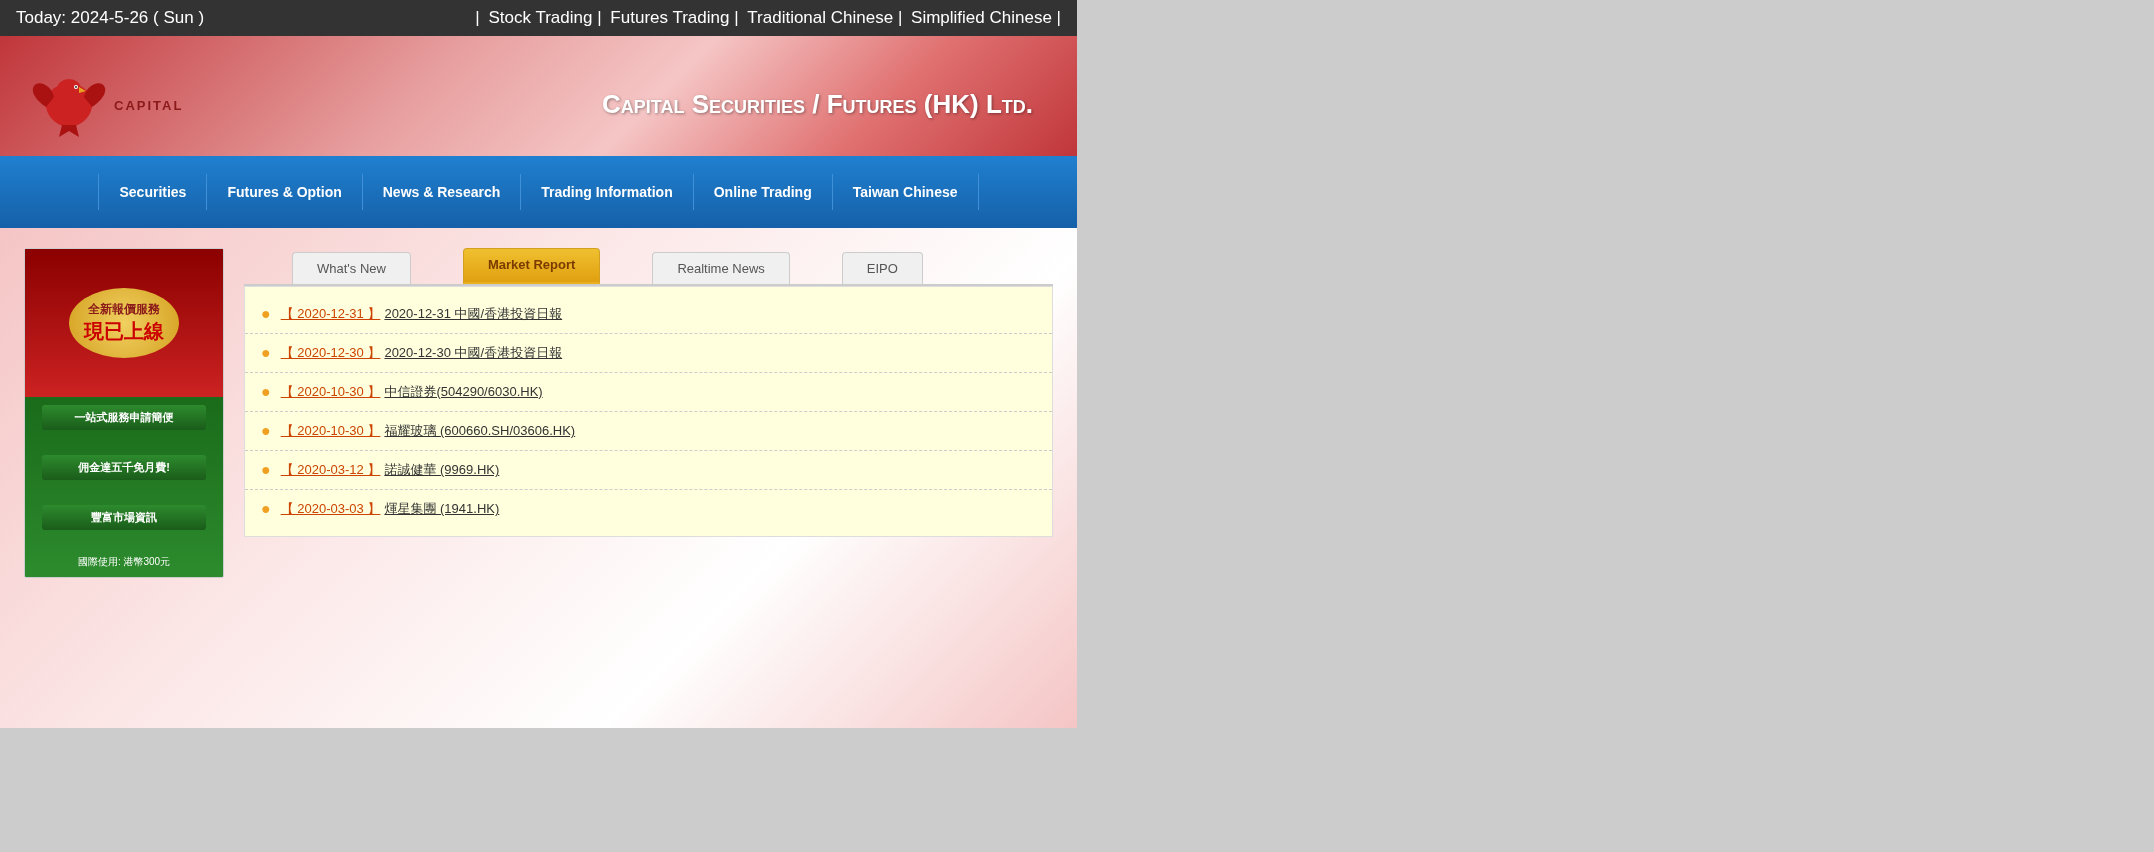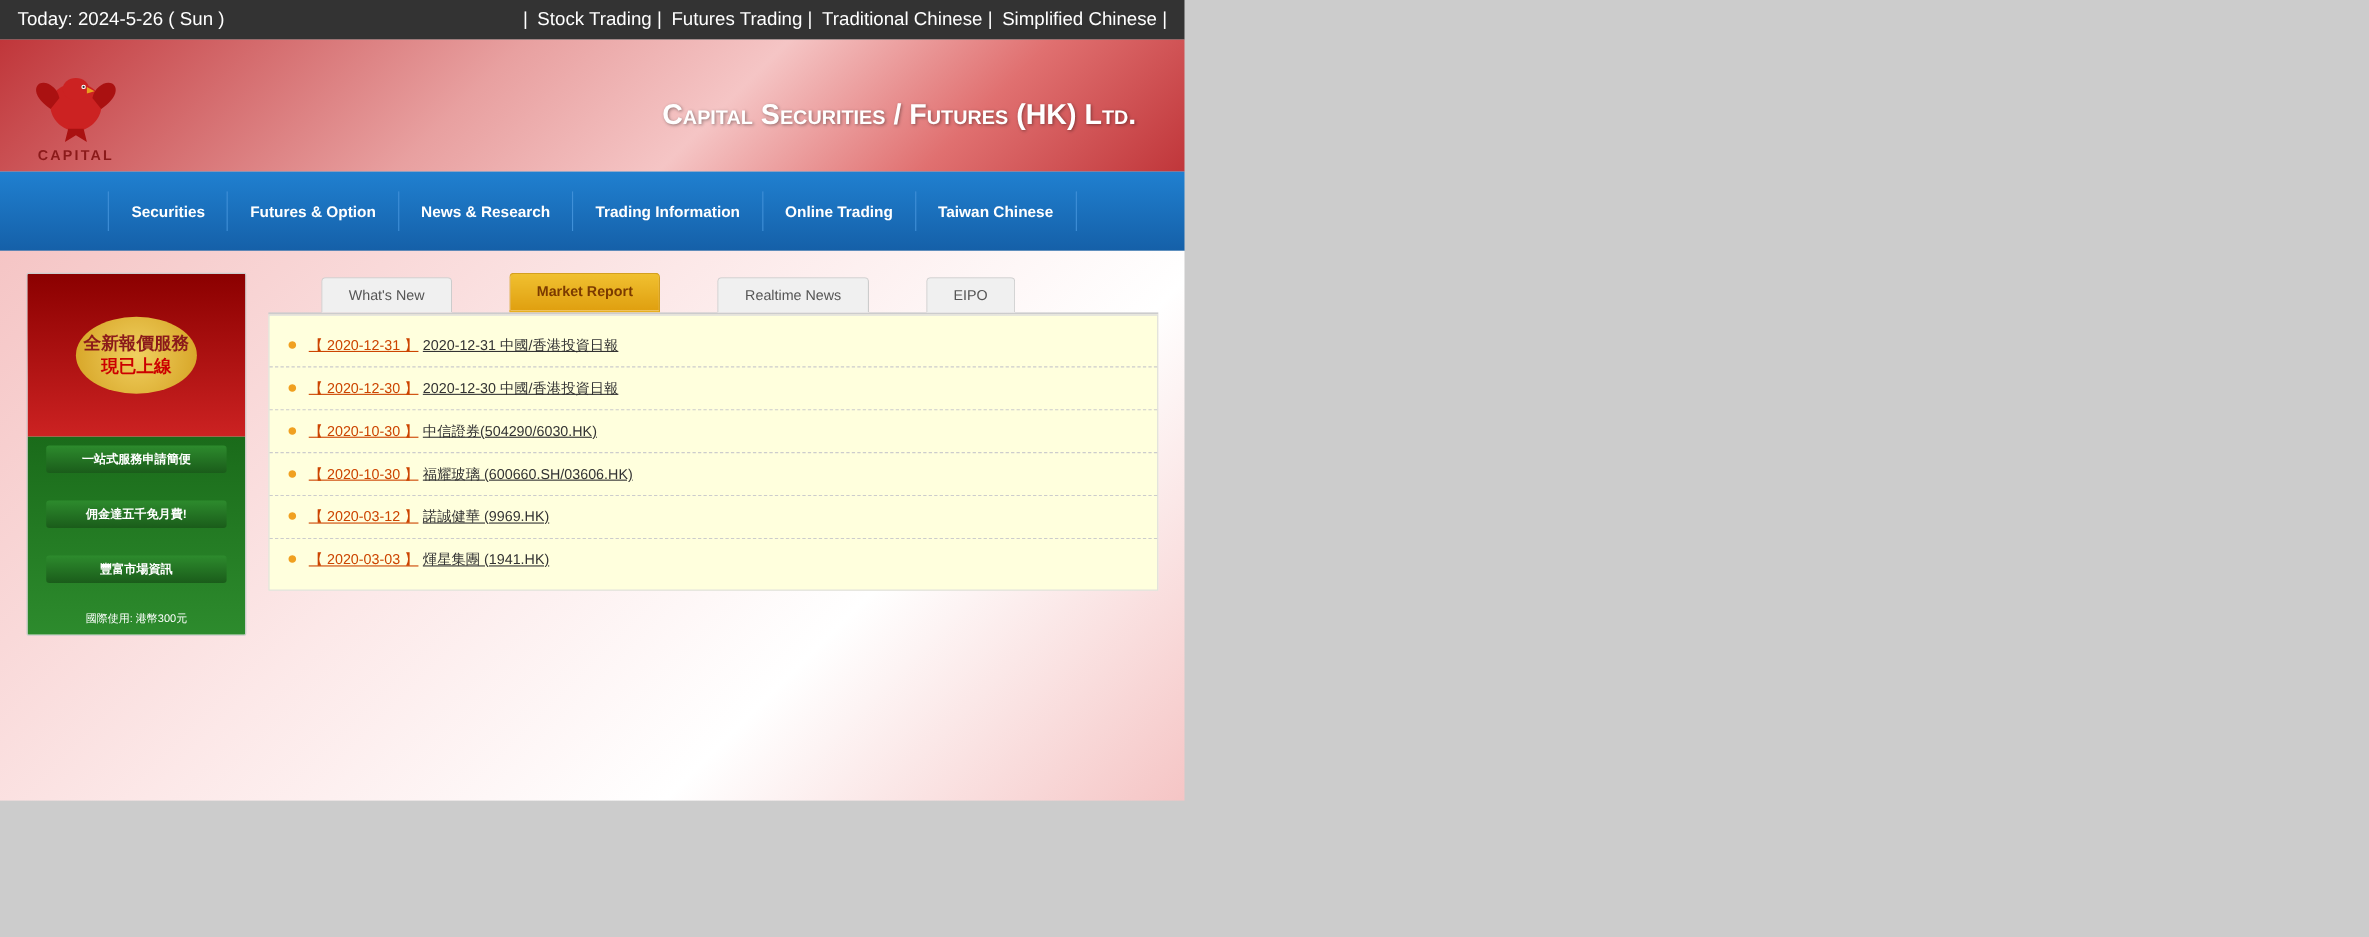--- a/index.html
+++ b/index.html
@@ -25,21 +25,20 @@
     .header {
       background: linear-gradient(135deg, #c0363a 0%, #e8a0a0 40%, #f5c5c5 60%, #e07070 80%, #c0363a 100%);
       padding: 16px 24px 0 24px;
       display: flex;
       align-items: center;
       justify-content: space-between;
       min-height: 120px;
     }
     .logo-area {
       display: flex;
-      flex-direction: column;
       align-items: center;
     }
     .logo-icon {
       width: 90px;
       height: 70px;
     }
     .logo-text {
       color: #8b1a1a;
       font-size: 13px;
       font-weight: bold;
@@ -114,26 +113,26 @@
       width: 110px;
       height: 70px;
       display: flex;
       flex-direction: column;
       align-items: center;
       justify-content: center;
       margin: 0 auto;
     }
     .banner-circle-text1 {
       color: #8b1a1a;
-      font-size: 16px;
+      font-size: 12px;
       font-weight: bold;
     }
     .banner-circle-text2 {
       color: #cc0000;
-      font-size: 16px;
+      font-size: 20px;
       font-weight: bold;
     }
     .banner-bottom {
       background: linear-gradient(to bottom, #1a6b1a, #2d8b2d);
       height: 55%;
       display: flex;
       flex-direction: column;
       align-items: center;
       justify-content: space-around;
       padding: 8px;

